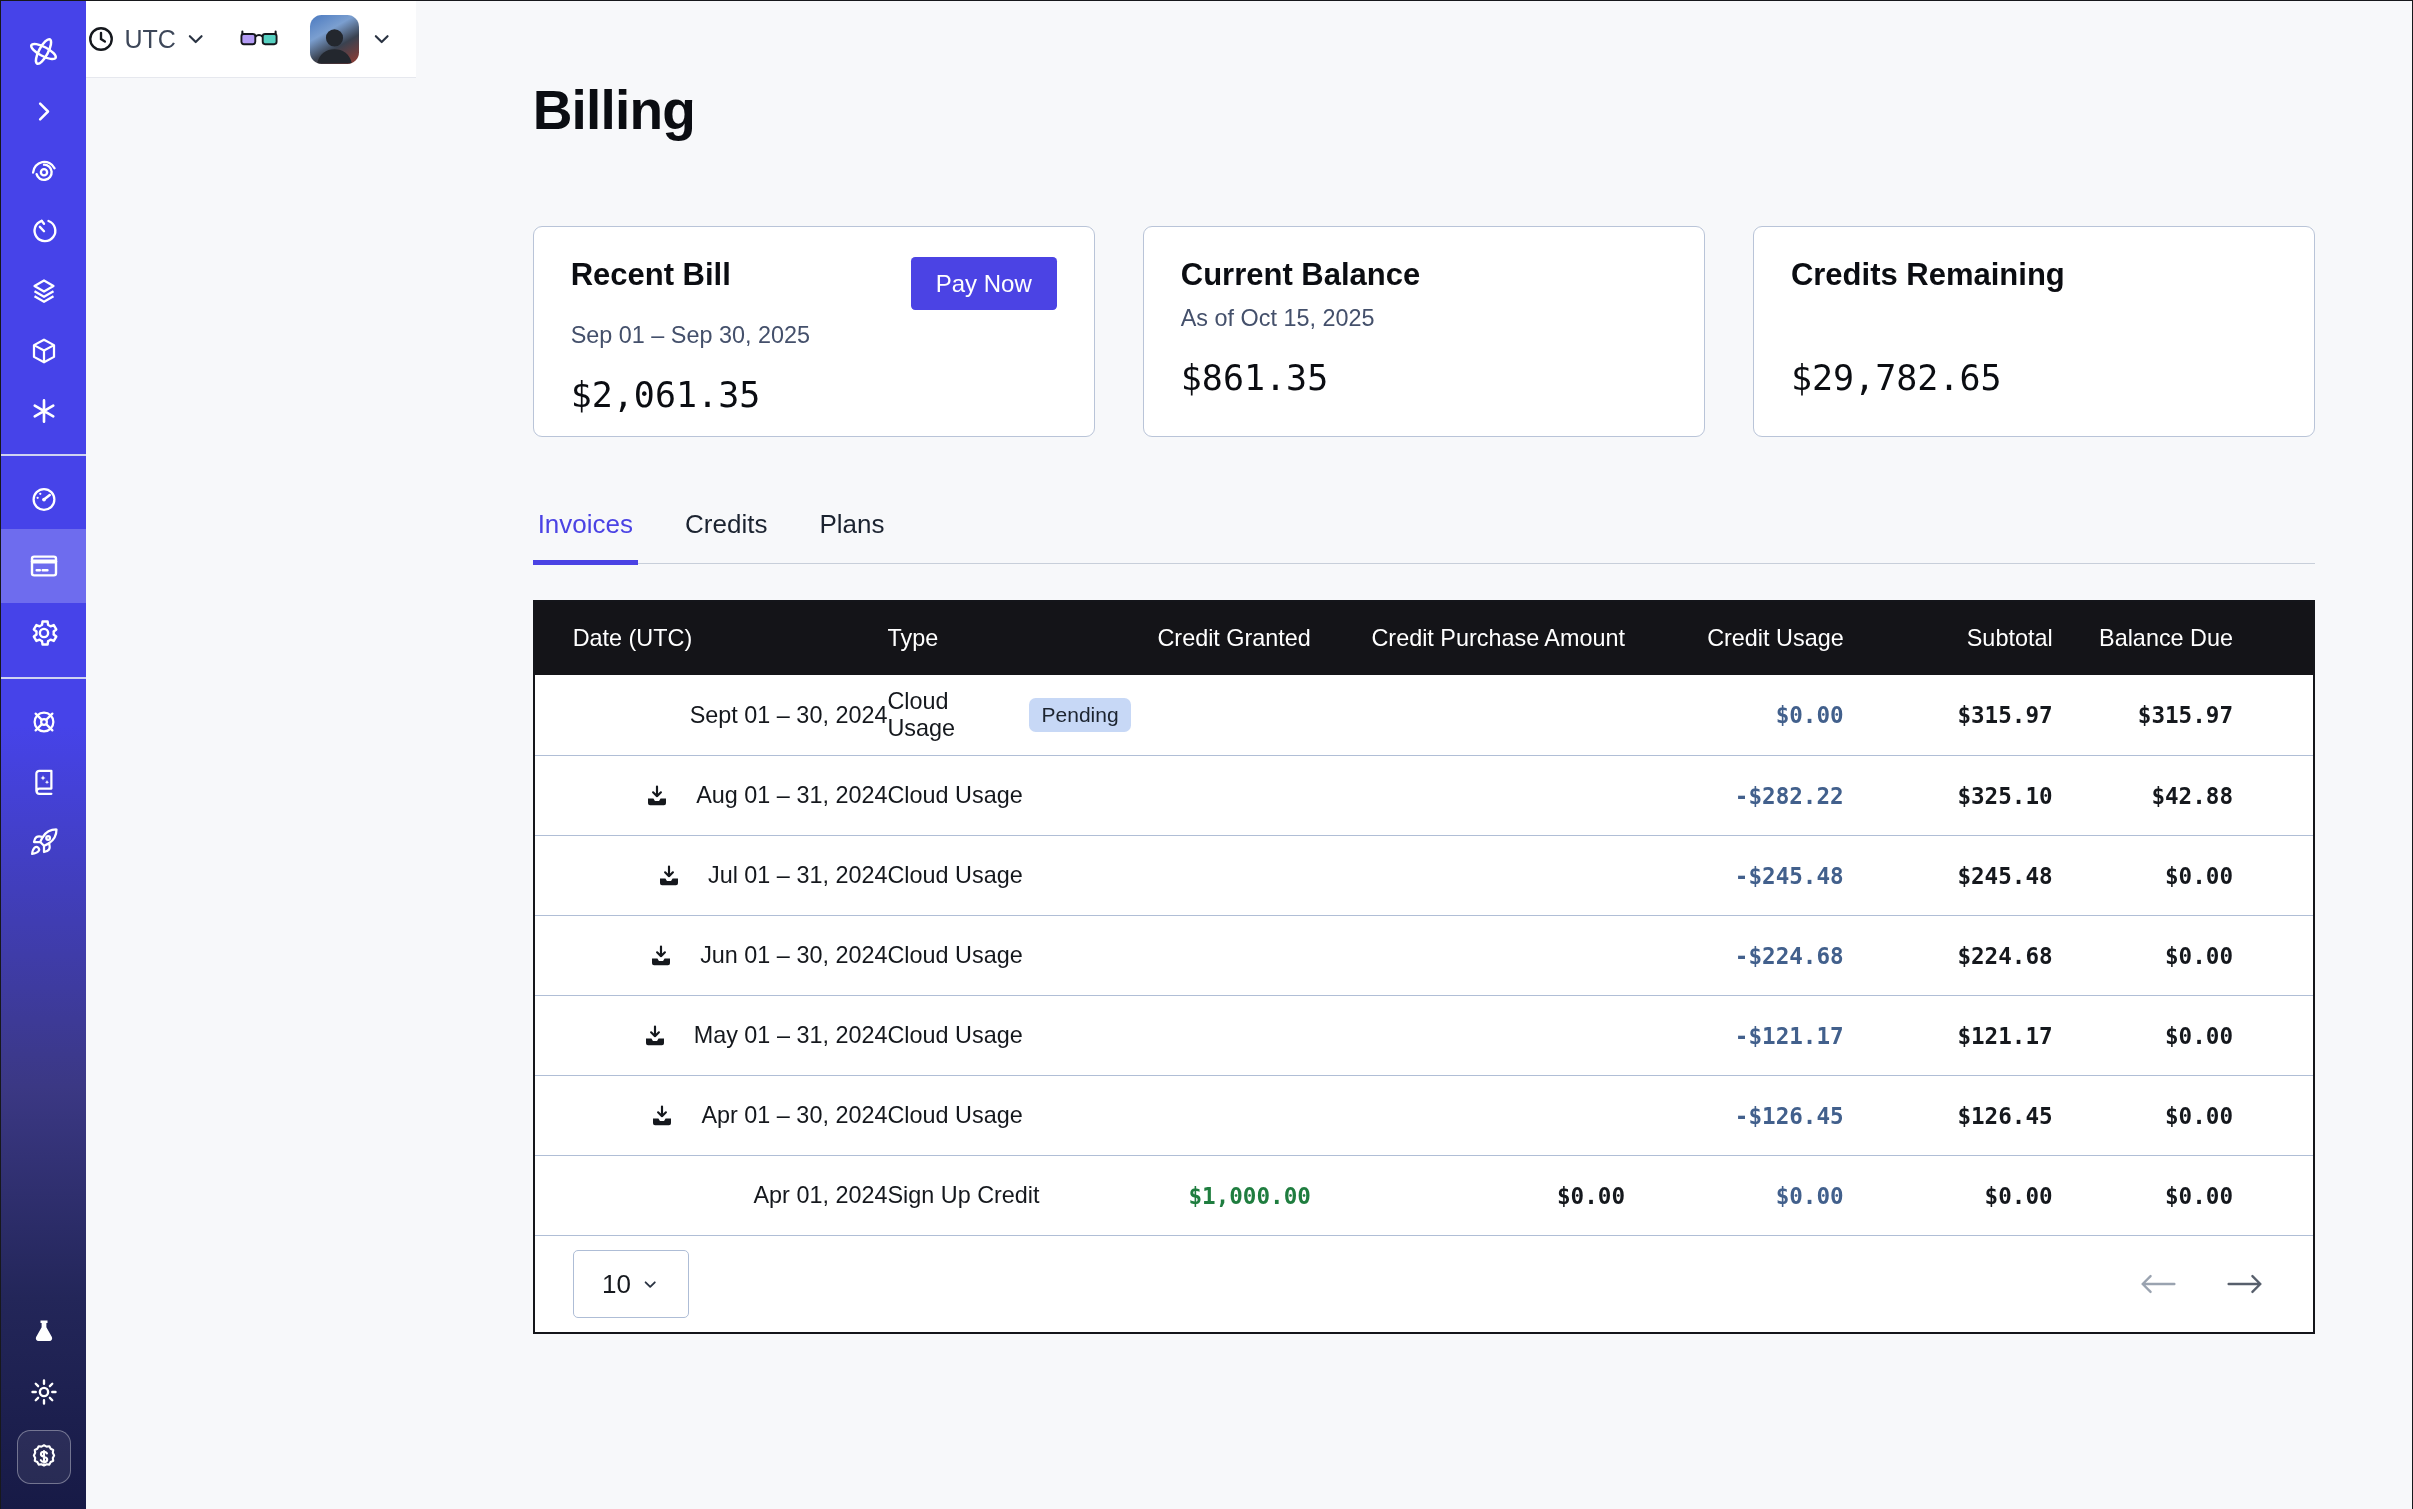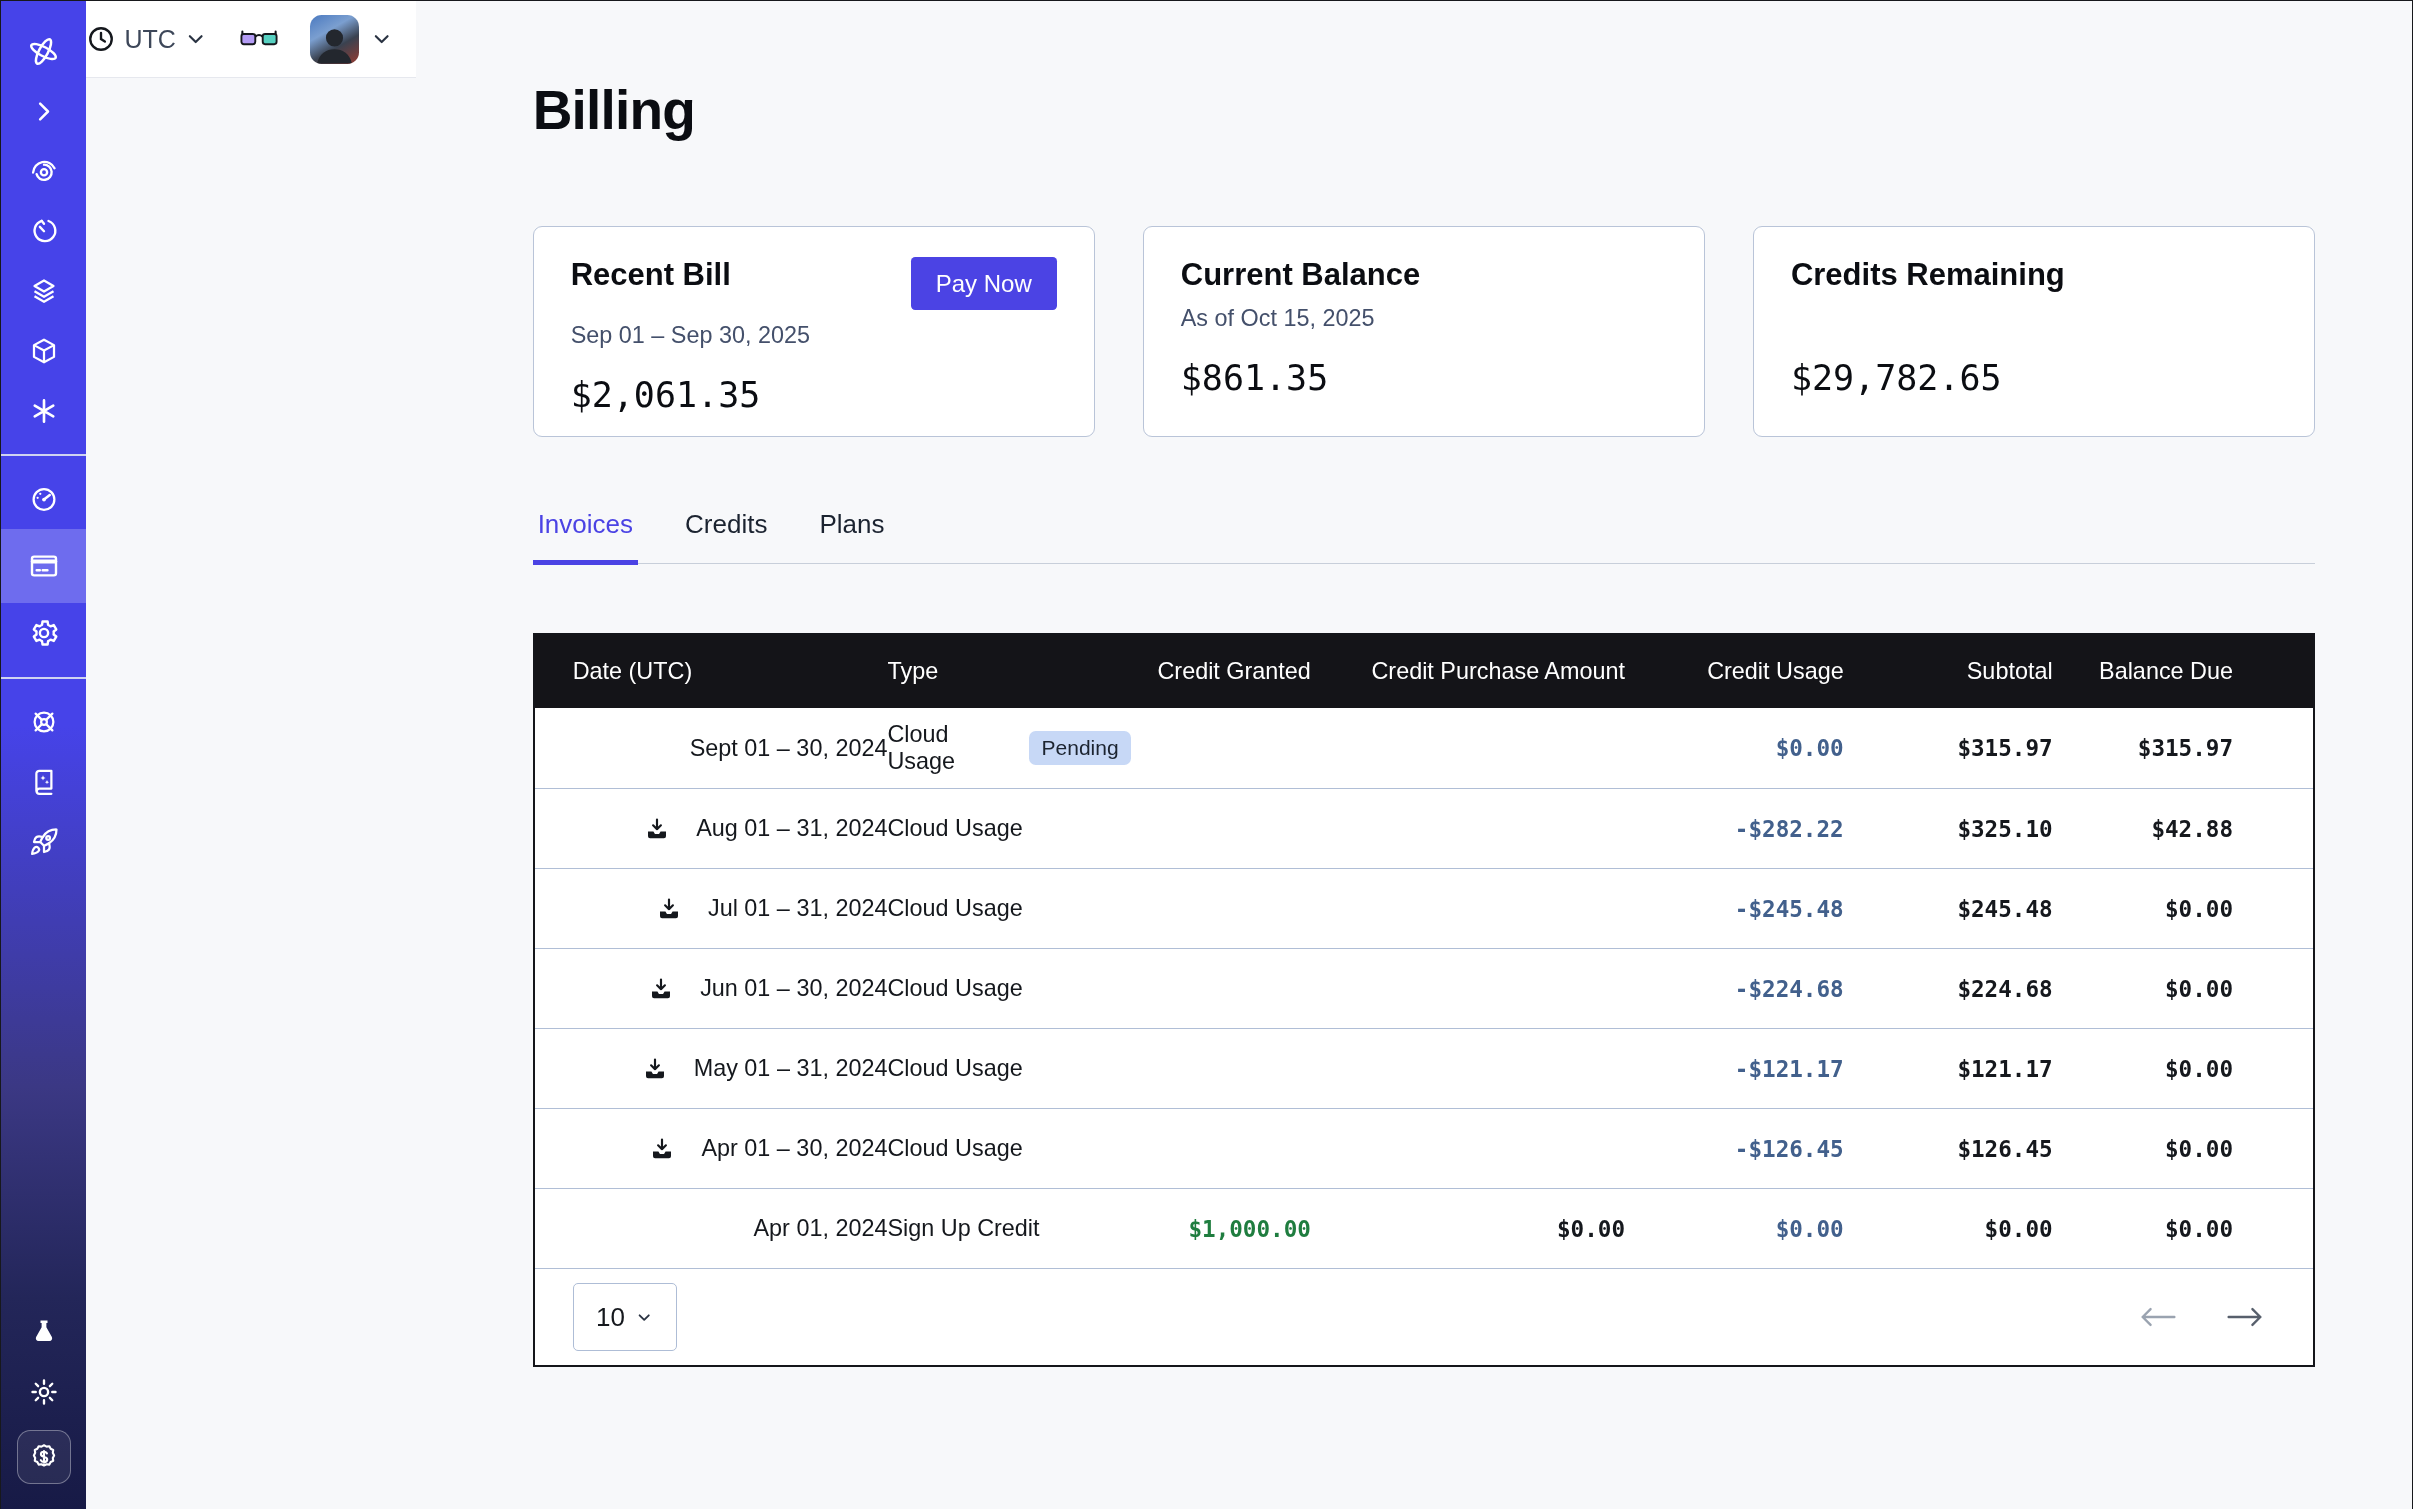--- a/index.html
+++ b/index.html
@@ -39,41 +39,41 @@
   .card-sub { font-size:23.4px; color:#44506b; margin-top:11.7px; min-height:30px; }
   .card-amount { font-family:"DejaVu Sans Mono",monospace; font-size:35px; color:#0b0d12; margin-top:23.4px; }
   .pay-btn { background:var(--accent,#4b43e4); color:#fff; border:none; border-radius:4.2px; font-size:24px;
     font-family:"Liberation Sans",sans-serif; padding:12.6px 25px; cursor:pointer; }
 
   .tabs { display:flex; gap:42px; margin-top:72px; border-bottom:1.7px solid #c8cfda; }
   .tab { font-size:26px; color:#1b2330; padding:0 5px 20px; cursor:pointer; border-bottom:5px solid transparent; margin-bottom:-1.7px; }
   .tab.active { color:var(--accent,#4b43e4); border-bottom-color:var(--accent,#4b43e4); }
 
   
-  .inv-table { margin-top:69px; border:2.5px solid #14151a; background:#0f766e;
+  .inv-table { margin-top:36px; border:2.5px solid #14151a; background:#0f766e;
     --cols: 452fr 350fr 258fr 451fr 314fr 300fr 259fr; }
   .t-head { display:grid; grid-template-columns:var(--cols); align-items:center; height:73px;
     background:var(--head-bg,#141418); color:#ffffff; padding:0 80px 0 38px; }
   .th { font-size:23.4px; font-weight:400; }
   .num { text-align:right; }
   .t-row { display:grid; grid-template-columns:var(--cols); align-items:center; height:80px; padding:0 80px 0 38px;
     border-top:1.7px solid var(--divider,#b0bed6); background:#fff; }
   .t-row:first-child { border-top:none; }
   .cell { font-size:23.4px; color:#15181d; }
   .cell.num { font-family:"DejaVu Sans Mono",monospace; font-size:22.6px;font-weight:bold; }
   .date-cell { display:flex; align-items:center;justify-content:flex-end; }
   .dl-slot { width:57px; display:flex; align-items:center; padding-left:5px; }
   .dl-slot svg { cursor:pointer; }
   .type-cell { display:flex; align-items:center; }
   .badge { background:var(--pending,#c7d8f6); color:#1c2430; font-size:21px; border-radius:6.7px; padding:5px 12.6px; margin-left:15px; }
   .granted { color:var(--granted,#1f7d3f); }
   .usage { color:var(--usage,#42608c); }
 
   .t-footer { display:flex; align-items:center; height:97px; padding:0 50px 0 38px; border-top:1.7px solid var(--divider,#b0bed6); background:#fff; }
-  .page-size { width:104px; height:68px; border:1.7px solid #aebdd6; border-radius:5px; background:#fff; display:flex;
+  .page-size { width:116px; height:68px; border:1.7px solid #aebdd6; border-radius:5px; background:#fff; display:flex;
     align-items:center; justify-content:center; gap:10px; font-size:26px; color:#15181d; cursor:pointer; font-family:"Liberation Sans",sans-serif; }
   .pager { margin-left:auto; display:flex; gap:49px; }
   .pager-btn { background:none; border:none; cursor:pointer; display:flex; align-items:center; }
 </style>
 </head>
 <body>
 
 <div class="app">
 
   <aside class="sidebar">

